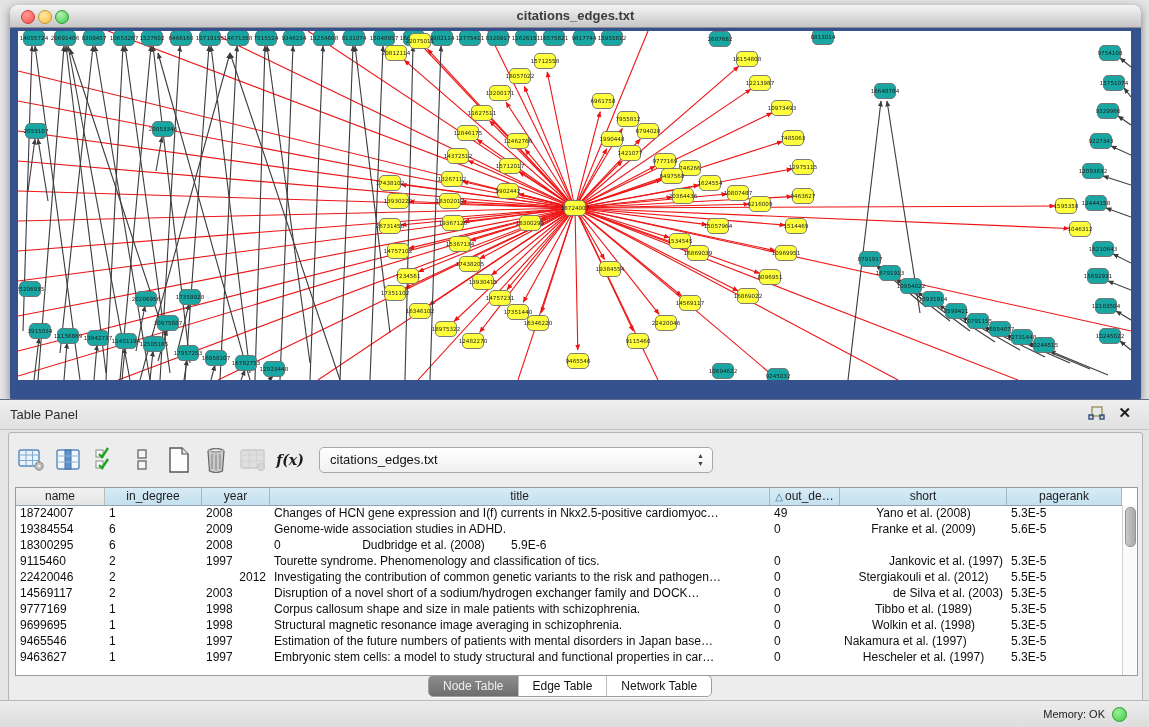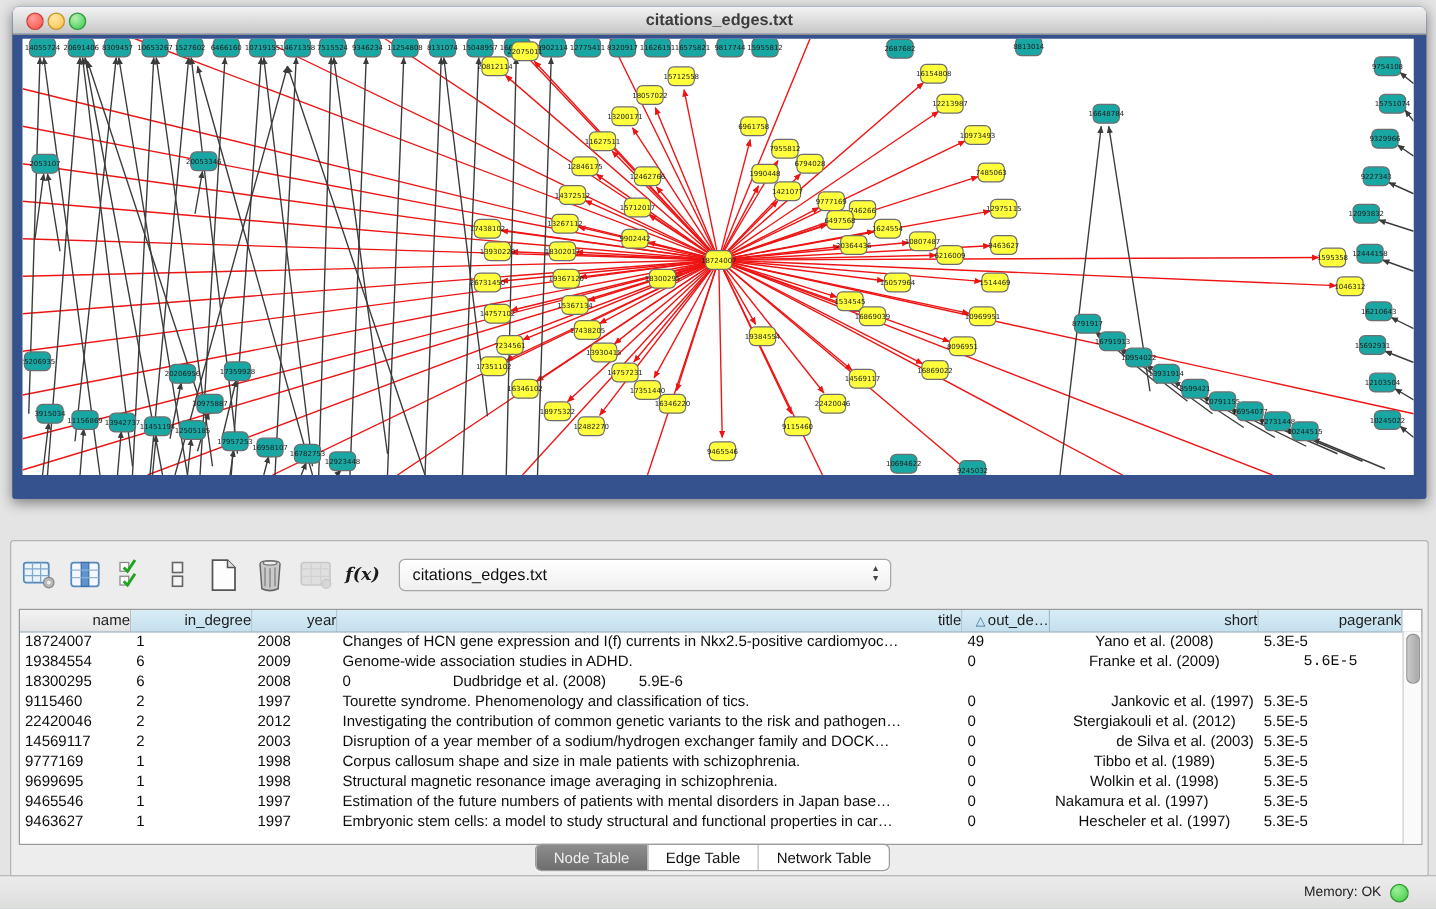--- a/index.html
+++ b/index.html
@@ -34,21 +34,21 @@
   .toolbar{position:absolute;left:8px;top:8px;height:38px;display:flex;align-items:center;gap:9px;}
   .tb-icon{width:28px;height:28px;display:flex;align-items:center;justify-content:center;cursor:pointer;}
   .fx-label{font-family:"DejaVu Serif",serif;font-style:italic;font-weight:bold;font-size:14px;color:#1a1a1a;}
   .combo{position:relative;margin-left:6px;width:392px;height:24px;border:1px solid #a8a8a8;border-radius:5px;
     background:linear-gradient(#ffffff,#f0f0f0);box-shadow:inset 0 1px 0 #fff;cursor:pointer;}
   .combo-label{position:absolute;left:10px;top:4px;font-size:13px;color:#111;}
   .combo-arrows{position:absolute;right:8px;top:4px;font-size:7px;line-height:8px;color:#444;text-align:center;}
 
   .grid-wrap{position:absolute;left:6px;top:54px;width:1121px;height:187px;background:#ffffff;border:1px solid #9a9a9a;}
   .grid-head{display:flex;height:17px;border-bottom:1px solid #8fa6b2;}
-  .gh-cell{box-sizing:border-box;height:17px;font-size:12px;color:#1d1d1d;text-align:right;line-height:16px;
+  .gh-cell{box-sizing:border-box;height:17px;font-size:12px;color:#1d1d1d;text-align:center;line-height:16px;
     background:linear-gradient(#d8ecf6,#c4e0ee);border-right:1px solid #9fb9c6;overflow:hidden;white-space:nowrap;cursor:pointer;}
   .gh-cell.plain{background:linear-gradient(#f2f2f2,#e4e4e4);border-right:1px solid #bcbcbc;}
   .sort-tri{color:#2f6e8e;font-size:10px;margin-right:2px;}
   .grid-rows{position:absolute;left:0;top:17px;right:14px;bottom:0;overflow:hidden;}
   .g-row{display:flex;height:16px;}
   .g-cell{box-sizing:border-box;font-size:12px;color:#0d0d0d;line-height:16px;white-space:nowrap;overflow:hidden;
     padding:0 4px;}
   .vscroll{position:absolute;right:0;top:17px;width:14px;bottom:0;background:#fafafa;border-left:1px solid #cfcfcf;}
   .vthumb{position:absolute;left:2px;top:2px;width:9px;height:38px;border-radius:5px;
     background:linear-gradient(90deg,#c9c9c9,#a9a9a9);border:1px solid #939393;cursor:grab;}
@@ -733,20 +733,31 @@
             </g>
             <g>
               <rect x="1051.5" y="190.5" width="21" height="15" rx="4.5" fill="#ffff3c" stroke="#6d6d6d" stroke-width="0.9"></rect>
               <text x="1062" y="200" text-anchor="middle" font-size="5.6" font-family="&quot;DejaVu Sans&quot;,sans-serif" fill="#1c1c1c">1046312</text>
             </g>
           </svg>
       </div>
     </div>
   </div>
 
+  <div class="tp-header">
+    <div class="tp-title">Table Panel</div>
+    <div class="tp-float">
+      <svg width="17" height="16" viewBox="0 0 17 16">
+        <rect x="4" y="1" width="10" height="9" fill="none" stroke="#9a9464" stroke-width="1.4"></rect>
+        <rect x="1" y="9" width="4" height="4" fill="none" stroke="#2e4c7e" stroke-width="1.4"></rect>
+        <rect x="12" y="9" width="4" height="4" fill="none" stroke="#2e4c7e" stroke-width="1.4"></rect>
+      </svg>
+    </div>
+    <div class="tp-close">✕</div>
+  </div>
 
   <div class="tp-body">
     <div class="toolbar">
       <div class="tb-icon">
         <svg width="27" height="24" viewBox="0 0 27 24">
           <rect x="1" y="2" width="20" height="16" rx="2" fill="#eaf2fa" stroke="#5588bb" stroke-width="1.4"></rect>
           <path d="M1 7 H21 M8 2 V18 M14.5 2 V18 M1 12.5 H21" stroke="#7fa8cc" stroke-width="1"></path>
           <circle cx="21" cy="18" r="4.2" fill="#b9b9b9" stroke="#8a8a8a"></circle>
           <circle cx="21" cy="18" r="1.5" fill="#efefef"></circle>
         </svg>
@@ -822,21 +833,21 @@
             <div class="g-cell" style="width: 167px; text-align: center;">Yano et al. (2008)</div>
             <div class="g-cell" style="width: 115px; text-align: left;">5.3E-5</div>
           </div>
           <div class="g-row">
             <div class="g-cell" style="width: 89px; text-align: left;">19384554</div>
             <div class="g-cell" style="width: 97px; text-align: left;">6</div>
             <div class="g-cell" style="width: 68px; text-align: left;">2009</div>
             <div class="g-cell" style="width: 500px; text-align: left;">Genome-wide association studies in ADHD.</div>
             <div class="g-cell" style="width: 70px; text-align: left;">0</div>
             <div class="g-cell" style="width: 167px; text-align: center;">Franke et al. (2009)</div>
-            <div class="g-cell" style="width: 115px; text-align: center; font-family: Liberation Mono, monospace;">5.6E-5</div>
+            <div class="g-cell" style="width: 115px; text-align: left;">5.6E-5</div>
           </div>
           <div class="g-row">
             <div class="g-cell" style="width: 89px; text-align: left;">18300295</div>
             <div class="g-cell" style="width: 97px; text-align: left;">6</div>
             <div class="g-cell" style="width: 68px; text-align: left;">2008</div>
             <div class="g-cell" style="width: 70px; text-align: left;">0</div>
             <div class="g-cell" style="width: 167px; text-align: center;">Dudbridge et al. (2008)</div>
             <div class="g-cell" style="width: 115px; text-align: left;">5.9E-6</div>
           </div>
           <div class="g-row">
@@ -844,31 +855,31 @@
             <div class="g-cell" style="width: 97px; text-align: left;">2</div>
             <div class="g-cell" style="width: 68px; text-align: left;">1997</div>
             <div class="g-cell" style="width: 500px; text-align: left;">Tourette syndrome. Phenomenology and classification of tics.</div>
             <div class="g-cell" style="width: 70px; text-align: left;">0</div>
             <div class="g-cell" style="width: 167px; text-align: right;">Jankovic et al. (1997)</div>
             <div class="g-cell" style="width: 115px; text-align: left;">5.3E-5</div>
           </div>
           <div class="g-row">
             <div class="g-cell" style="width: 89px; text-align: left;">22420046</div>
             <div class="g-cell" style="width: 97px; text-align: left;">2</div>
-            <div class="g-cell" style="width: 68px; text-align: left;">2012</div>
+            <div class="g-cell" style="width: 68px; text-align: right;">2012</div>
             <div class="g-cell" style="width: 500px; text-align: left;">Investigating the contribution of common genetic variants to the risk and pathogen…</div>
             <div class="g-cell" style="width: 70px; text-align: left;">0</div>
             <div class="g-cell" style="width: 167px; text-align: center;">Stergiakouli et al. (2012)</div>
             <div class="g-cell" style="width: 115px; text-align: left;">5.5E-5</div>
           </div>
           <div class="g-row">
             <div class="g-cell" style="width: 89px; text-align: left;">14569117</div>
             <div class="g-cell" style="width: 97px; text-align: left;">2</div>
             <div class="g-cell" style="width: 68px; text-align: left;">2003</div>
-            <div class="g-cell" style="width: 500px; text-align: left;">Disruption of a year member of a sodium/hydrogen exchanger family and DOCK…</div>
+            <div class="g-cell" style="width: 500px; text-align: left;">Disruption of a novel short of a sodium/hydrogen exchanger family and DOCK…</div>
             <div class="g-cell" style="width: 70px; text-align: left;">0</div>
             <div class="g-cell" style="width: 167px; text-align: right;">de Silva et al. (2003)</div>
             <div class="g-cell" style="width: 115px; text-align: left;">5.3E-5</div>
           </div>
           <div class="g-row">
             <div class="g-cell" style="width: 89px; text-align: left;">9777169</div>
             <div class="g-cell" style="width: 97px; text-align: left;">1</div>
             <div class="g-cell" style="width: 68px; text-align: left;">1998</div>
             <div class="g-cell" style="width: 500px; text-align: left;">Corpus callosum shape and size in male patients with schizophrenia.</div>
             <div class="g-cell" style="width: 70px; text-align: left;">0</div>

